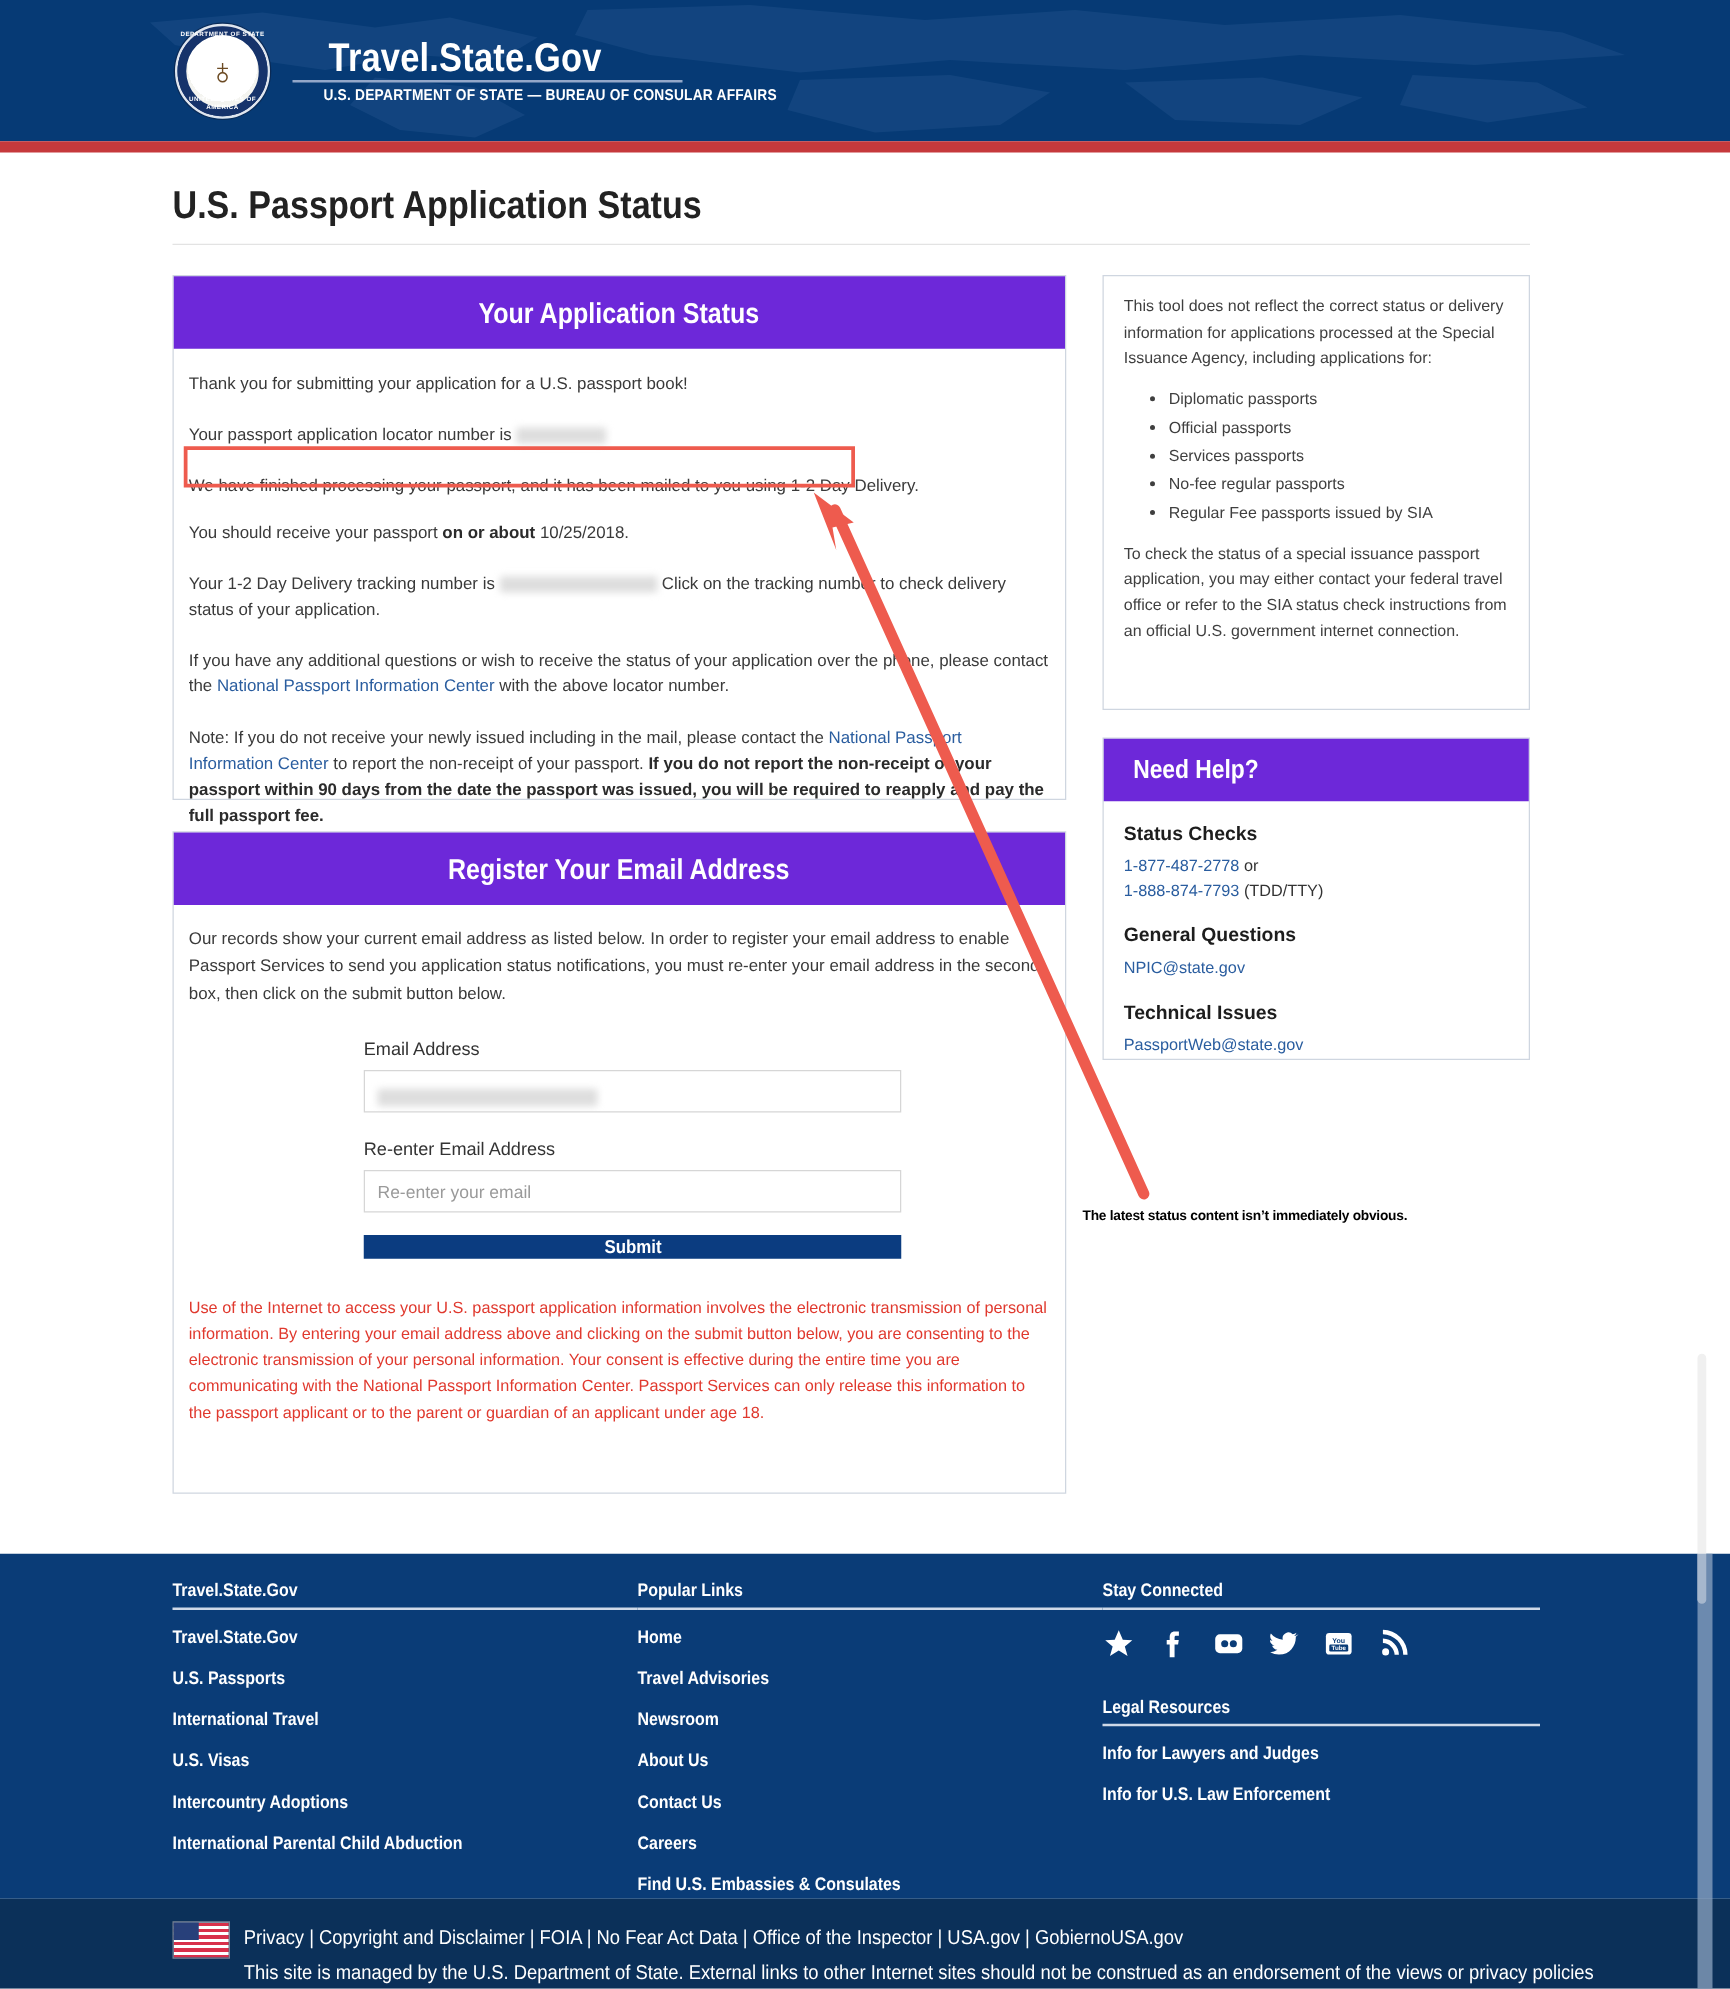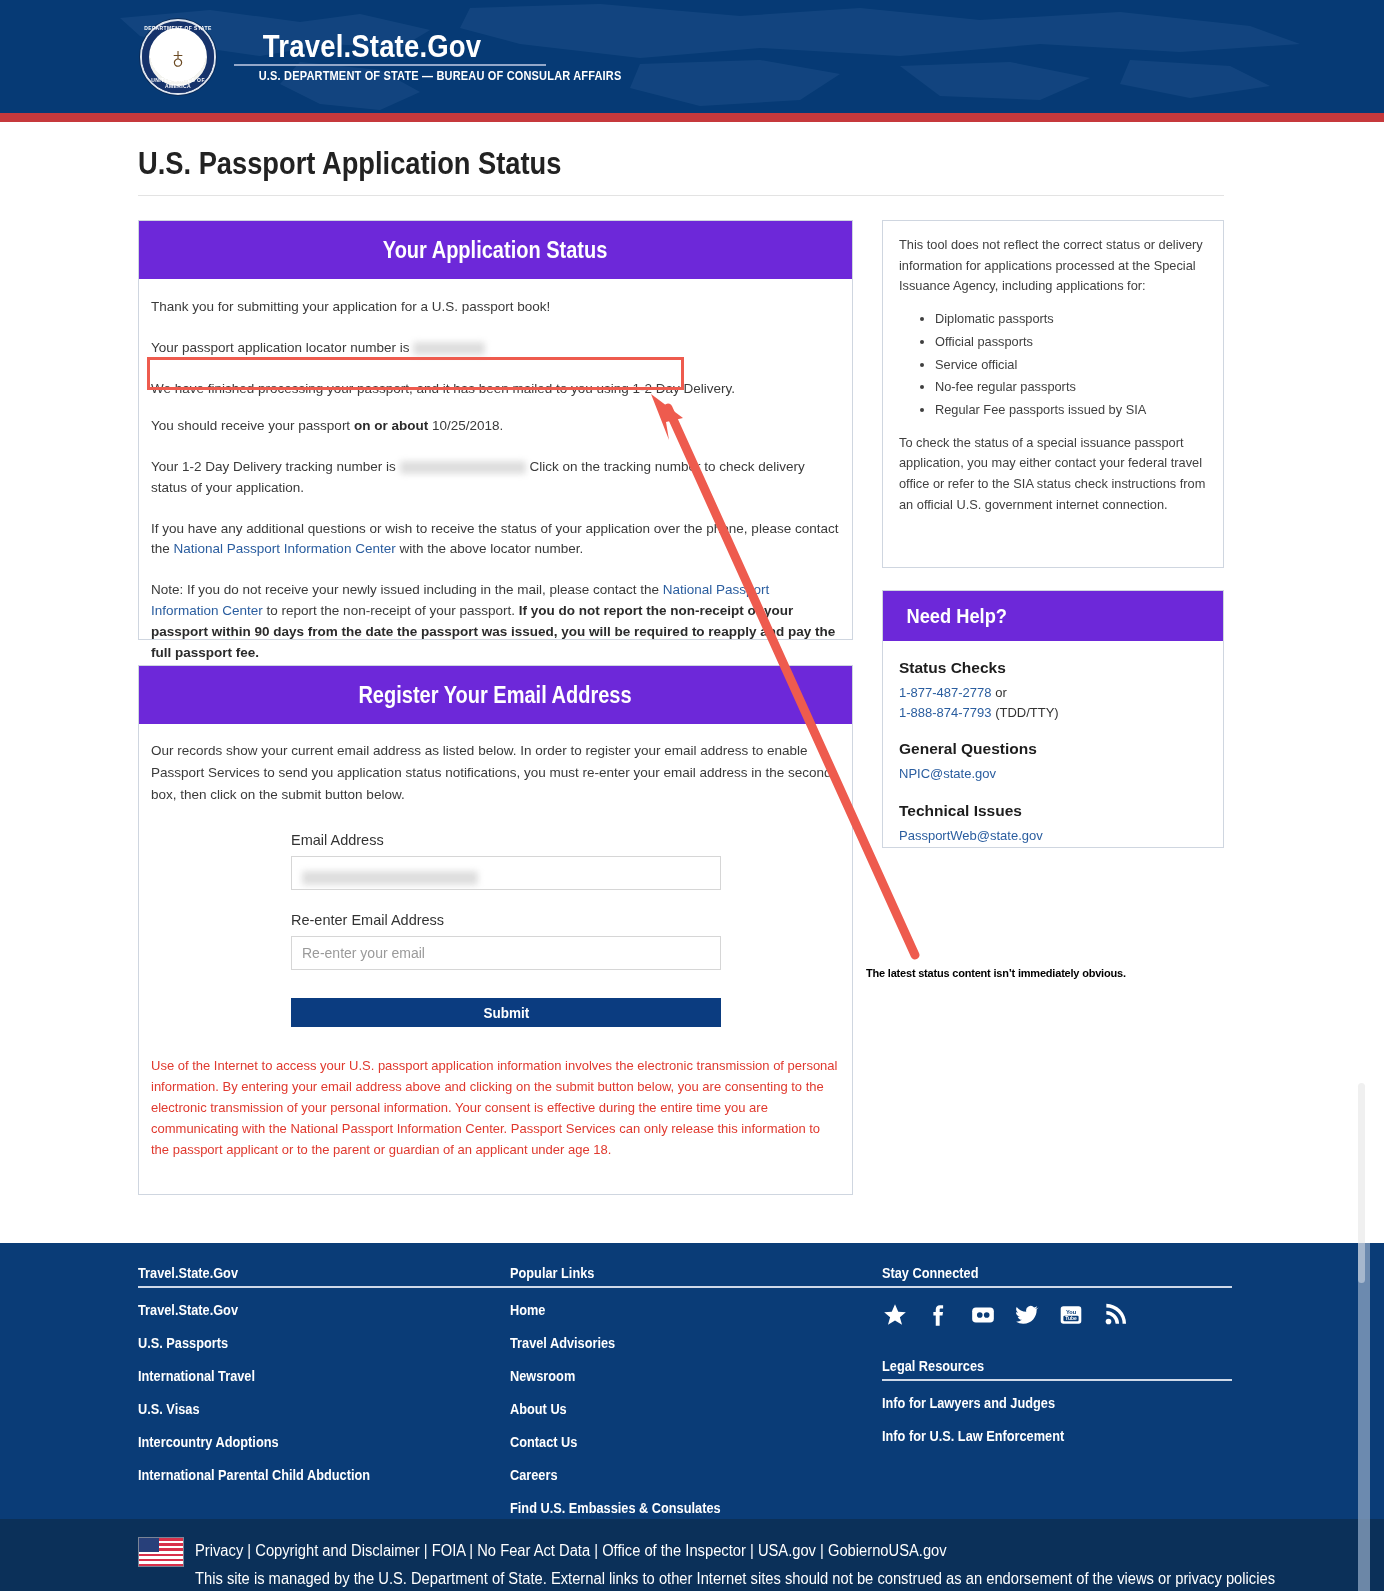--- a/index.html
+++ b/index.html
@@ -58,22 +58,22 @@
   .bold{font-weight:bold;color:#2b2b2b;}
 
   #email-panel{left:138px;top:665px;width:715px;height:530px;}
   #email-intro{font-size:13.5px;color:#3a3a3a;line-height:1.62;margin:0 0 26px 0;}
   #form-wrap{padding:0 0 0 140px;}
   .field-label{font-size:14.5px;color:#333;margin-bottom:8px;}
   .field-input{width:430px;height:34px;border:1px solid #d6d6d6;box-sizing:border-box;
     background:#fff;font-size:14px;color:#9a9a9a;padding:0 10px;line-height:32px;
     position:relative;overflow:hidden;}
   .field-gap{height:22px;}
-  #submit-button{width:430px;height:29px;background:#0b3c80;color:#fff;border:none;
-    font-size:15px;font-weight:bold;cursor:pointer;margin-top:28px;
+  #submit-button{width:430px;height:19px;background:#0b3c80;color:#fff;border:none;
+    font-size:15px;font-weight:bold;cursor:pointer;margin-top:18px;
     font-family:"Liberation Sans","DejaVu Sans",sans-serif;text-decoration:underline;}
   #submit-button span{display:inline-block;transform:scaleX(.9);}
   #consent{font-size:13px;color:#e0392e;line-height:1.62;margin:28px 0 0 0;}
 
   #sia-panel{left:882px;top:220px;width:342px;height:348px;}
   #help-panel{left:882px;top:590px;width:342px;height:258px;}
   .panel-head.small{height:50px;line-height:50px;font-size:21px;text-align:left;padding-left:16px;}
   .side-body{font-size:12.8px;color:#3f3f3f;line-height:1.62;padding:14px 16px;}
   .side-body p{margin:0 0 12px 0;}
   .side-body ul{margin:0 0 12px 0;padding-left:36px;}
@@ -206,21 +206,21 @@
     <p id="consent">Use of the Internet to access your U.S. passport application information involves the electronic transmission of personal information. By entering your email address above and clicking on the submit button below, you are consenting to the electronic transmission of your personal information. Your consent is effective during the entire time you are communicating with the National Passport Information Center. Passport Services can only release this information to the passport applicant or to the parent or guardian of an applicant under age 18.</p>
   </div>
 </div>
 
 <div class="panel" id="sia-panel">
   <div class="side-body">
     <p>This tool does not reflect the correct status or delivery information for applications processed at the Special Issuance Agency, including applications for:</p>
     <ul>
       <li>Diplomatic passports</li>
       <li>Official passports</li>
-      <li>Service official</li>
+      <li>Services passports</li>
       <li>No-fee regular passports</li>
       <li>Regular Fee passports issued by SIA</li>
     </ul>
     <p>To check the status of a special issuance passport application, you may either contact your federal travel office or refer to the SIA status check instructions from an official U.S. government internet connection.</p>
   </div>
 </div>
 
 <div class="panel" id="help-panel">
   <div class="panel-head small">
     <span class="ht">Need Help?</span>

